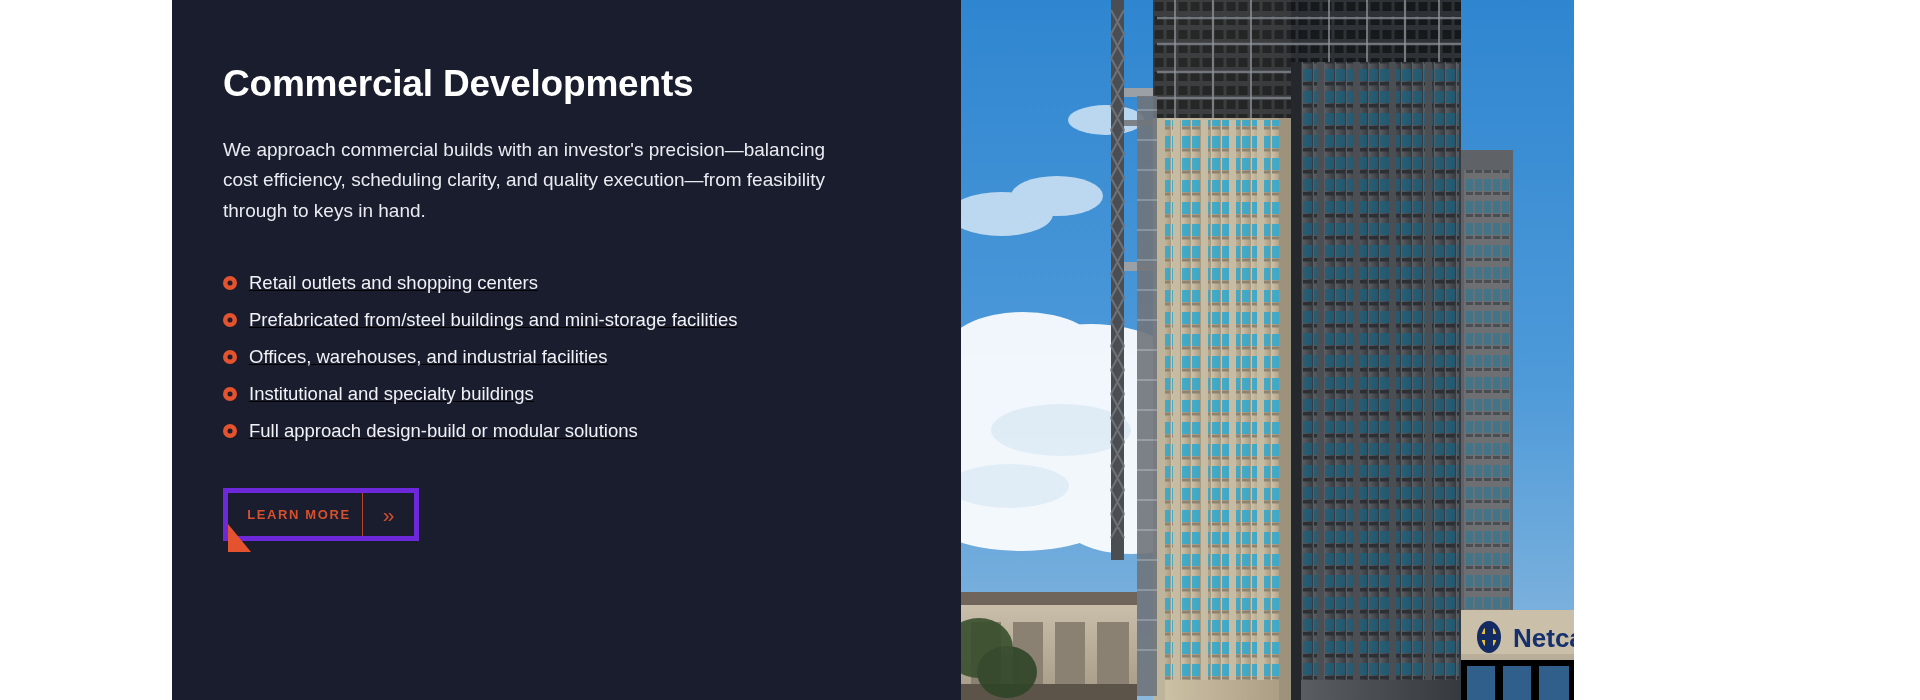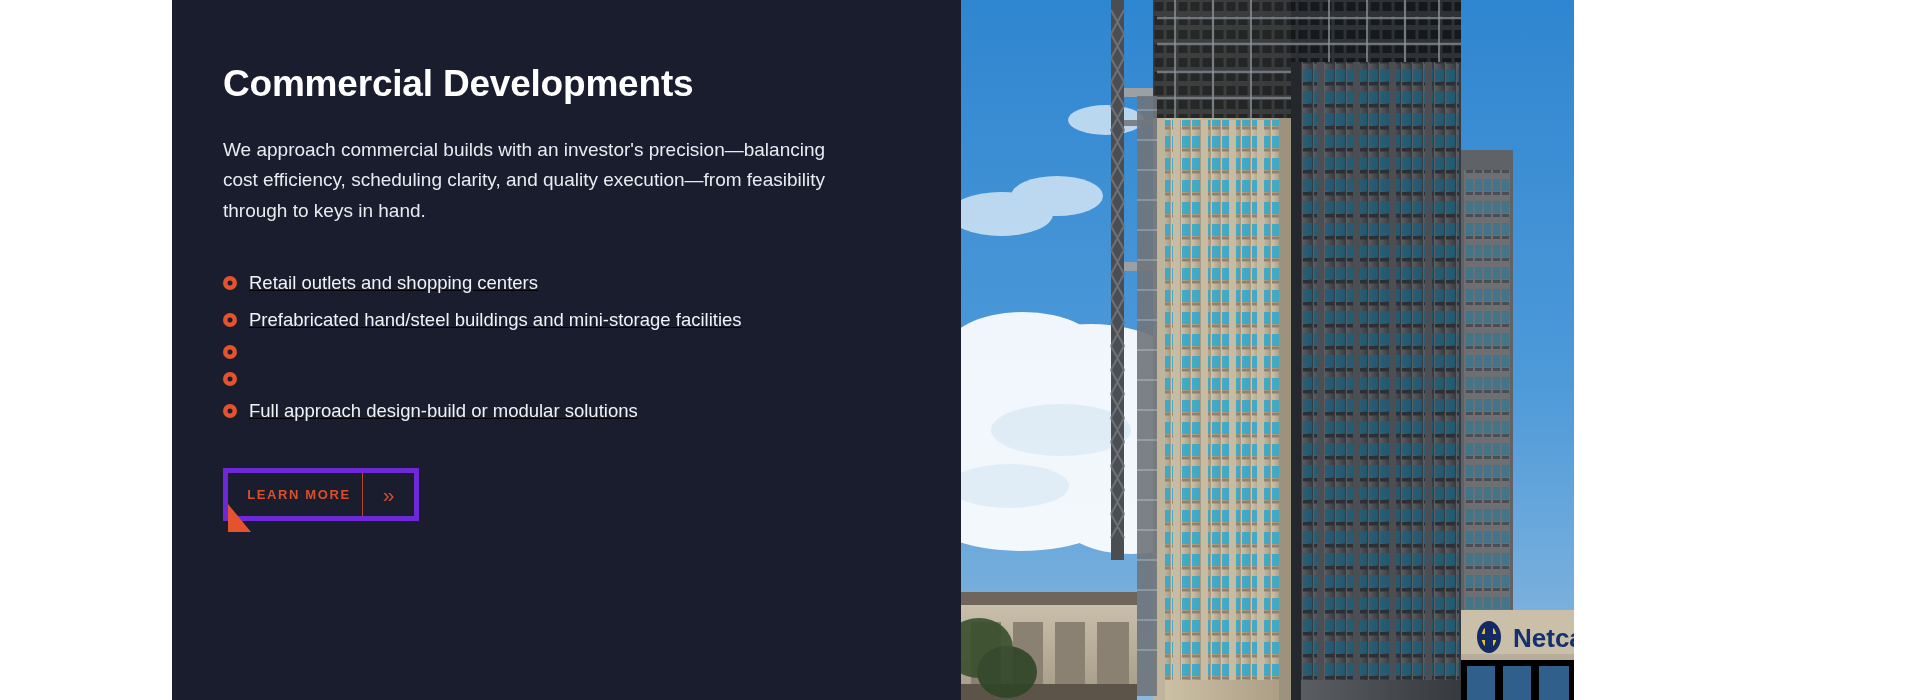--- a/index.html
+++ b/index.html
@@ -172,27 +172,29 @@
 
     <p class="intro">We approach commercial builds with an investor's precision—balancing cost efficiency, scheduling clarity, and quality execution—from feasibility through to keys in hand.</p>
 
     <ul class="feature-list">
       <li class="feature-item">
         <span class="bullet"></span>
         <span>Retail outlets and shopping centers</span>
       </li>
       <li class="feature-item">
         <span class="bullet"></span>
-        <span>Prefabricated hand/steel buildings and mini-storage facilities</span>
-      </li>
-      <li class="feature-item">
-        <span class="bullet"></span>
-      </li>
-      <li class="feature-item">
-        <span class="bullet"></span>
+        <span>Prefabricated from/steel buildings and mini-storage facilities</span>
+      </li>
+      <li class="feature-item">
+        <span class="bullet"></span>
+        <span>Offices, warehouses, and industrial facilities</span>
+      </li>
+      <li class="feature-item">
+        <span class="bullet"></span>
+        <span>Institutional and specialty buildings</span>
       </li>
       <li class="feature-item">
         <span class="bullet"></span>
         <span>Full approach design-build or modular solutions</span>
       </li>
     </ul>
 
     <a class="cta">
       <span class="cta-label">LEARN MORE</span>
       <span class="cta-arrow">»</span>

